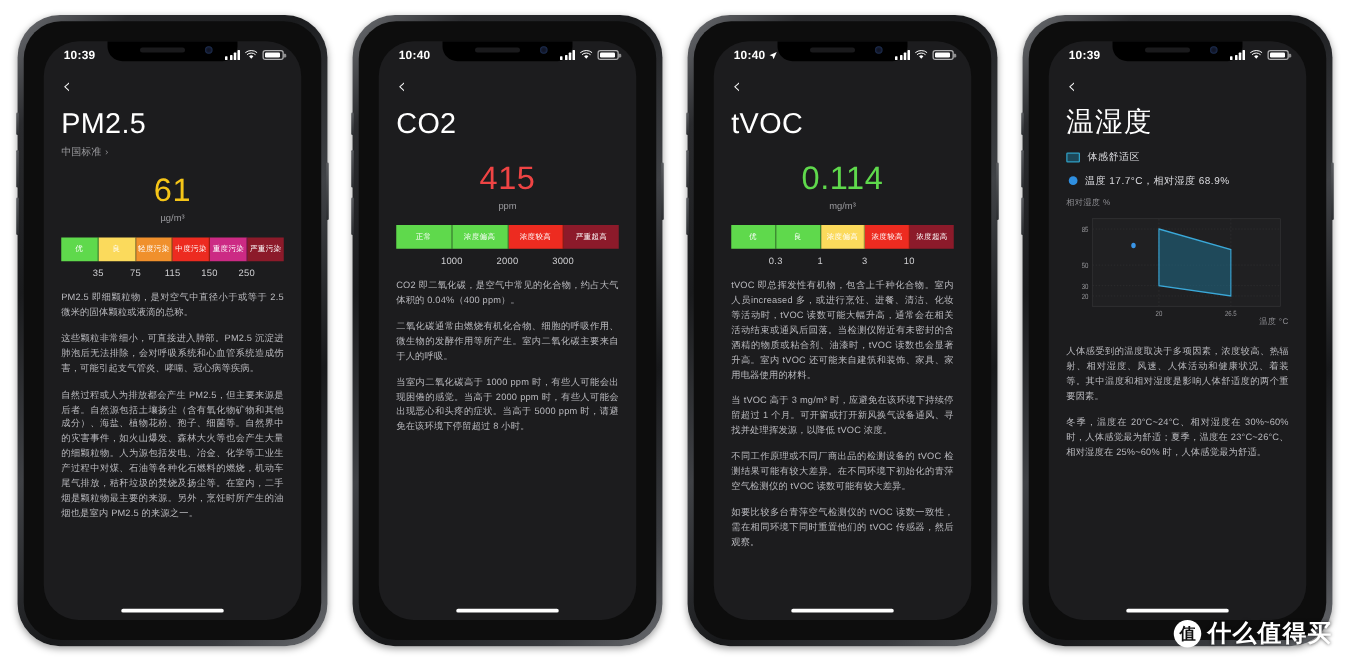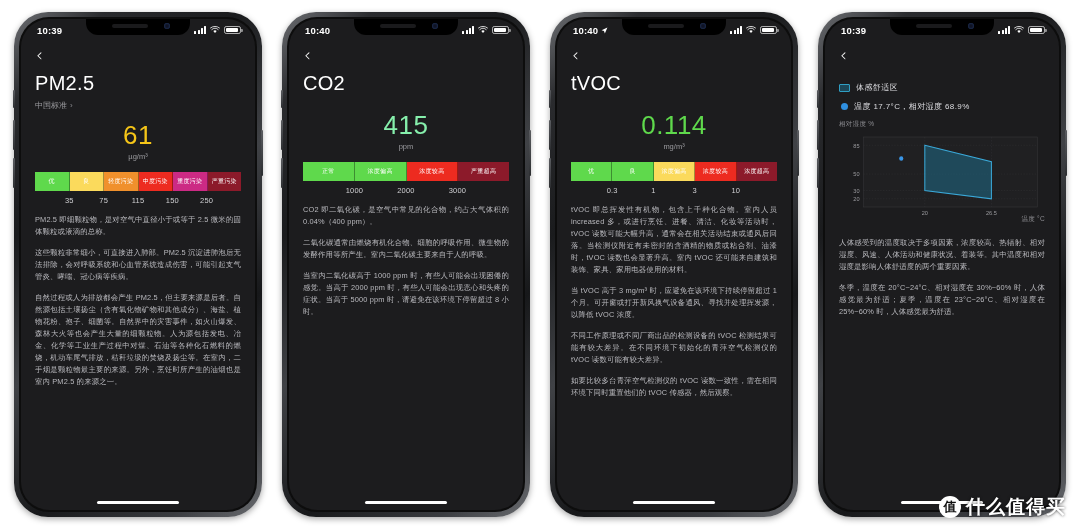--- a/index.html
+++ b/index.html
@@ -29,21 +29,21 @@
     padding: 5px;
     box-shadow: 0 2px 6px rgba(0,0,0,.35);
     flex: 0 0 auto;
   }
   .phone-inner {
     position: relative;
     width: 100%; height: 100%;
     border-radius: 30px;
     background: #0d0d0d;
     overflow: hidden;
-    padding: 2px;
+    padding: 16px;
   }
   .screen {
     position: relative;
     width: 100%; height: 100%;
     border-radius: 28px;
     background: #1c1c1e;
     overflow: hidden;
   }
   .notch {
     position: absolute;
@@ -105,21 +105,21 @@
   .batt i { display:block; height:100%; width: 92%; background:#fff; border-radius:1px; }
 
   
   .content { padding: 0 14px; color: #fff; }
   .back {
     font-size: 17px; line-height: 1; color: #fff;
     margin: 6px 0 8px 1px; display: inline-block;
     font-family: "DejaVu Sans", sans-serif; font-weight: 300;
     cursor: pointer;
   }
-  .title { font-size: 20px; font-weight: 400; letter-spacing: .3px; line-height: 1.1; }
+  .title { font-size: 23px; font-weight: 400; letter-spacing: .3px; line-height: 1.1; }
   .title.cjk { font-size: 22px; font-weight: 500; letter-spacing: 1px; }
   .subtitle {
     font-size: 8px; color: #9a9a9e; margin-top: 0;
     display: inline-flex; align-items: center; gap: 3px; cursor: pointer;
   }
   .subtitle .chev { font-size: 8px; color: #8a8a8e; }
 
   .reading { text-align: center; margin-top: 10px; }
   .reading .val { font-size: 26px; font-weight: 400; line-height: 1.05; letter-spacing: .5px; }
   .reading .unit { font-size: 7.5px; color: #9a9a9e; margin-top: 3px; }
@@ -300,21 +300,21 @@
             </svg>
             <span class="batt">
                 <i></i>
               </span>
           </div>
         </div>
         <div class="content">
           <div class="back">‹</div>
           <div class="title">CO2</div>
           <div class="reading" style="margin-top:18px">
-            <div class="val" style="color: #86efac;">415</div>
+            <div class="val" style="color: #ef4444;">415</div>
             <div class="unit">ppm</div>
           </div>
           <div class="gauge">
             <div class="gauge-bar">
                 <div class="gauge-seg" style="background: rgb(95, 217, 76); color: rgb(255, 255, 255);">正常</div>
                 <div class="gauge-seg" style="background: rgb(95, 217, 76); color: rgb(255, 255, 255);">浓度偏高</div>
                 <div class="gauge-seg" style="background: rgb(237, 43, 32);">浓度较高</div>
                 <div class="gauge-seg" style="background: rgb(140, 26, 42);">严重超高</div>
               </div>
             <div class="gauge-ticks">
@@ -430,20 +430,21 @@
               <path d="M3.6 6.6 a9.5 9.5 0 0 1 12.8 0" stroke="#fff" stroke-width="1.6" fill="none" stroke-linecap="round"></path>
               <path d="M1 3.4 a14 14 0 0 1 18 0" stroke="#fff" stroke-width="1.6" fill="none" stroke-linecap="round"></path>
             </svg>
             <span class="batt">
                 <i></i>
               </span>
           </div>
         </div>
         <div class="content">
           <div class="back">‹</div>
+          <div class="title cjk">温湿度</div>
           <div class="legend">
             <div class="legend-row">
               <span class="legend-swatch-zone"></span>
               <span>体感舒适区</span>
             </div>
             <div class="legend-row">
               <span class="legend-dot"></span>
               <span>温度 17.7°C，相对湿度 68.9%</span>
             </div>
           </div>

